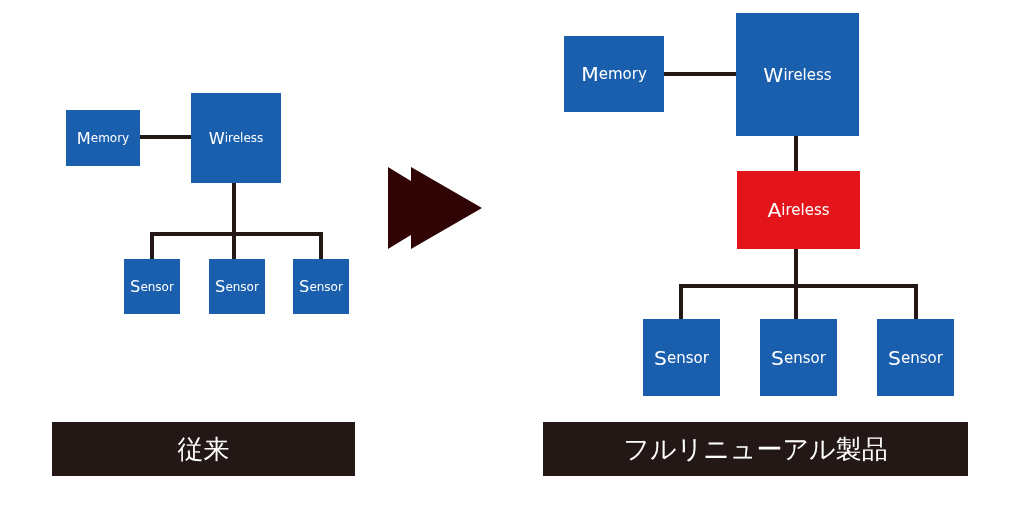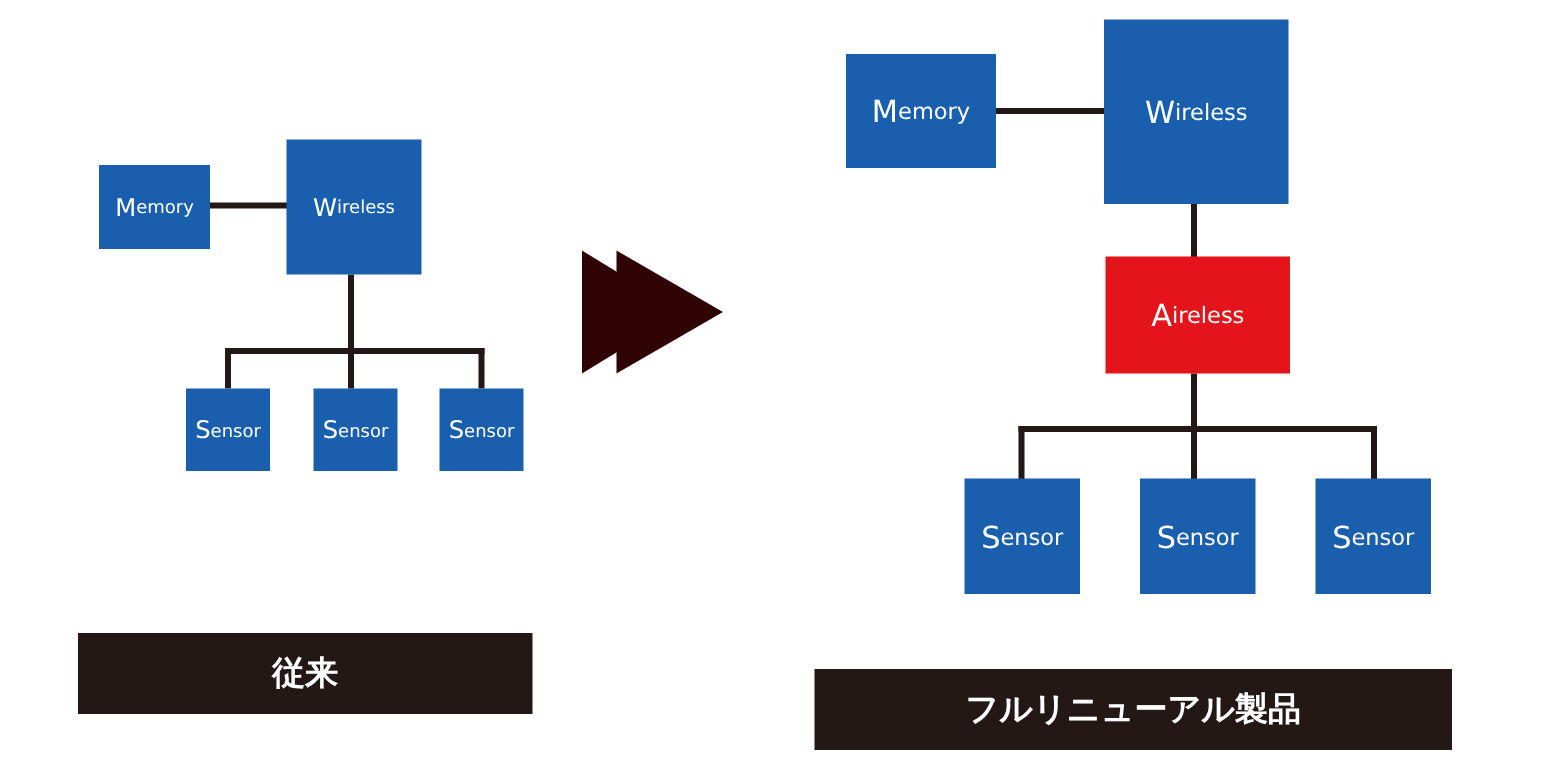--- a/index.html
+++ b/index.html
@@ -5,21 +5,21 @@
     html, body { margin: 0; padding: 0; background: #ffffff; }
     body { width: 1033px; height: 512px; position: relative; overflow: hidden;
            font-family: "DejaVu Sans", sans-serif; }
     .box { position: absolute; background: #1a5fae; color: #ffffff;
            display: flex; align-items: center; justify-content: center;
            font-family: "DejaVu Sans", sans-serif; }
     .box.red { background: #e4141b; }
     .line { position: absolute; background: #231815; }
     .label-bar { position: absolute; background: #231815; color: #ffffff;
                  display: flex; align-items: center; justify-content: center;
-                 font-family: "DejaVu Sans", sans-serif; font-size: 22px; font-weight: bold; }
+                 font-family: "DejaVu Sans", sans-serif; font-size: 26px; }
     .cap { font-size: 1.35em; }
     .small { font-size: 12px; }
     .big { font-size: 15px; }
     svg { position: absolute; }
   </style>
 </head>
 <body>
 
 <div>
   <div class="line" style="left:140px; top:135px; width:52px; height:4px;"></div>
@@ -87,16 +87,16 @@
   </div>
   <div class="box big" style="left:760px; top:319px; width:77px; height:77px;">
     <span class="cap">S</span>
       <span>ensor</span>
   </div>
   <div class="box big" style="left:877px; top:319px; width:77px; height:77px;">
     <span class="cap">S</span>
       <span>ensor</span>
   </div>
 
-  <div class="label-bar" style="left:543px; top:422px; width:425px; height:54px;margin-top:24px;">
+  <div class="label-bar" style="left:543px; top:422px; width:425px; height:54px;">
     <span>フルリニューアル製品</span>
   </div>
 </div>
 
 </body></html>

